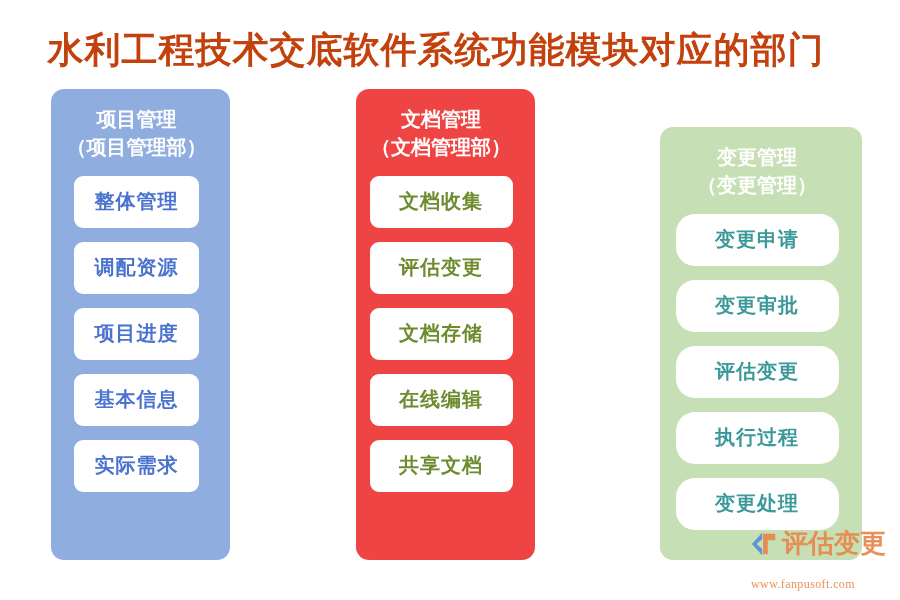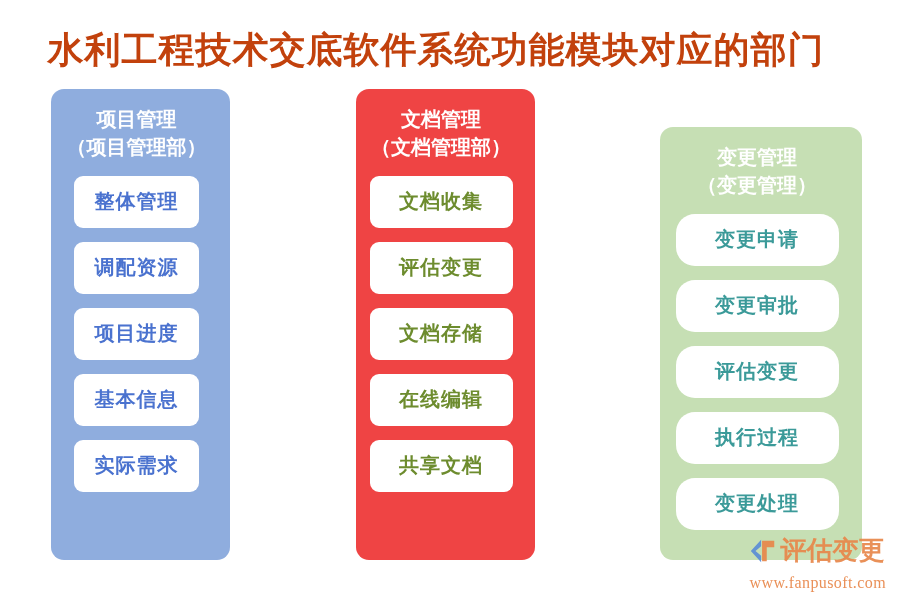--- a/index.html
+++ b/index.html
@@ -106,24 +106,24 @@
   #logo-mark { width:30px; height:30px; display:block; }
   #logo-name {
     font-size:26px;
     font-weight:bold;
     color:#e8874a;
     letter-spacing:0px;
     line-height:1;
     font-family:"Liberation Serif","DejaVu Serif",serif;
   }
   #logo-url {
-    font-size:16px;
+    font-size:12px;
     color:#e8874a;
     letter-spacing:0.4px;
-    margin-top:8px;
+    margin-top:18px;
     margin-left:2px;
     font-family:"Liberation Serif","DejaVu Serif",serif;
   }
 </style>
 </head>
 <body>
 
 <div id="canvas">
 
   <div id="page-title">水利工程技术交底软件系统功能模块对应的部门</div>

